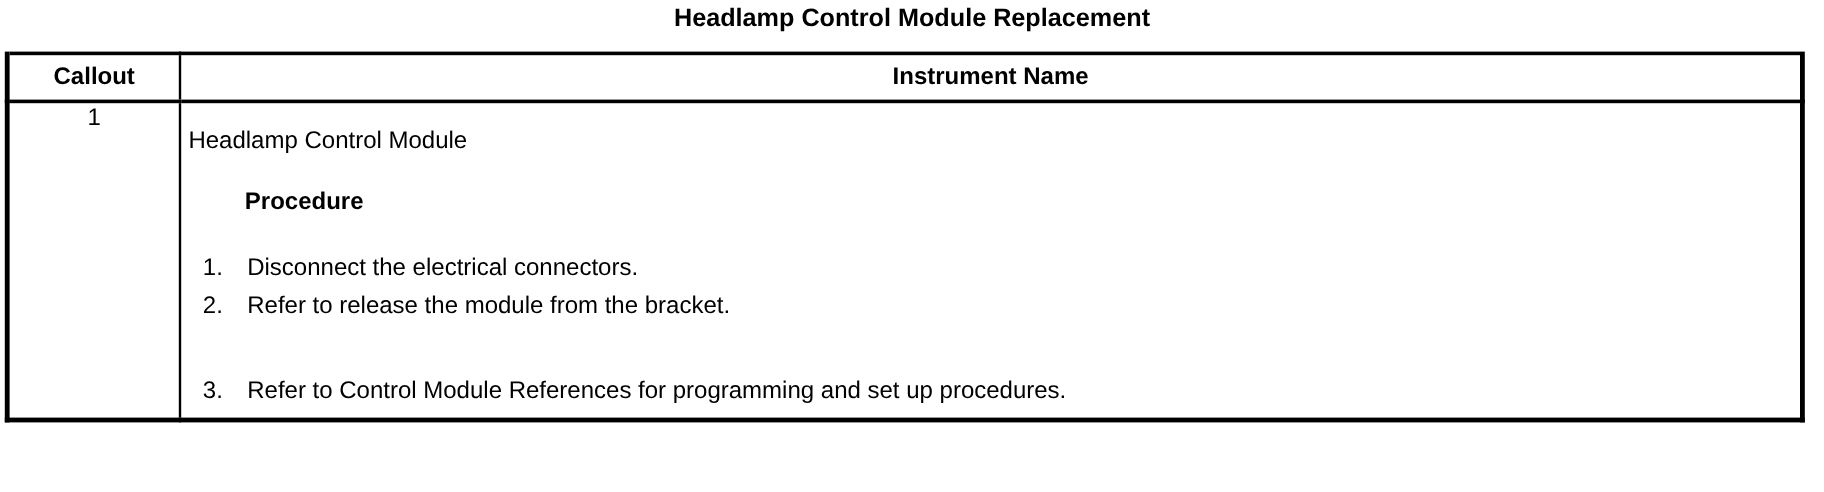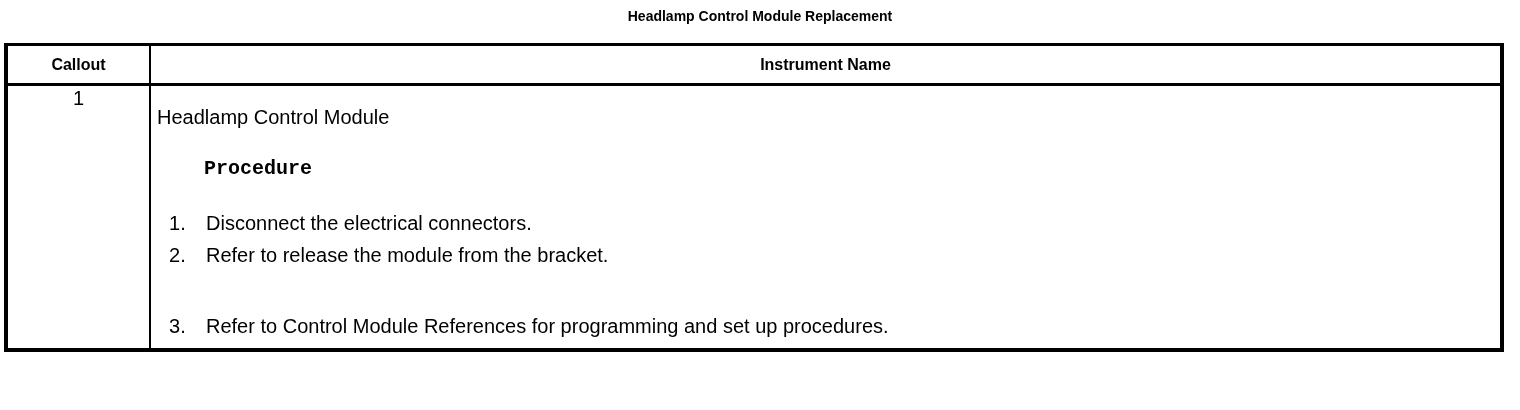--- a/index.html
+++ b/index.html
@@ -12,38 +12,38 @@
   }
   body {
     width: 1520px;
     height: 410px;
     overflow: hidden;
   }
   .page-title {
     padding-top: 4px;
     text-align: center;
     font-weight: bold;
-    font-size: 14px;
+    font-size: 21px;
     line-height: 24px;
   }
   table.component-table {
     border-collapse: collapse;
     table-layout: fixed;
     width: 1500px;
     margin: 15px 0 0 4px;
     border: 3px solid #000;
     border-left-width: 4px;
     border-right-width: 4px;
     border-bottom-width: 4px;
     font-size: 20px;
     line-height: 23px;
   }
   th {
     font-weight: bold;
-    font-size: 16px;
+    font-size: 20px;
     text-align: center;
     padding: 7px 4px;
     border-bottom: 3px solid #000;
   }
   th.callout-col {
     width: 144px;
     border-right: 2px solid #000;
   }
   td.preliminary-cell {
     padding: 9px 8px 12px 8px;
@@ -66,21 +66,20 @@
   }
   td.component-cell {
     padding: 18px 8px 10px 6px;
   }
   .component-name {
     margin: 2px 0 0 0;
   }
   .procedure-heading {
     margin: 28px 0 16px 47px;
     font-weight: bold;
-    font-family: Liberation Mono, monospace;
   }
   ol.steps {
     list-style: none;
     counter-reset: step;
     margin: 32px 0 0 12px;
     padding: 0;
   }
   ol.steps li {
     counter-increment: step;
     display: flex;

